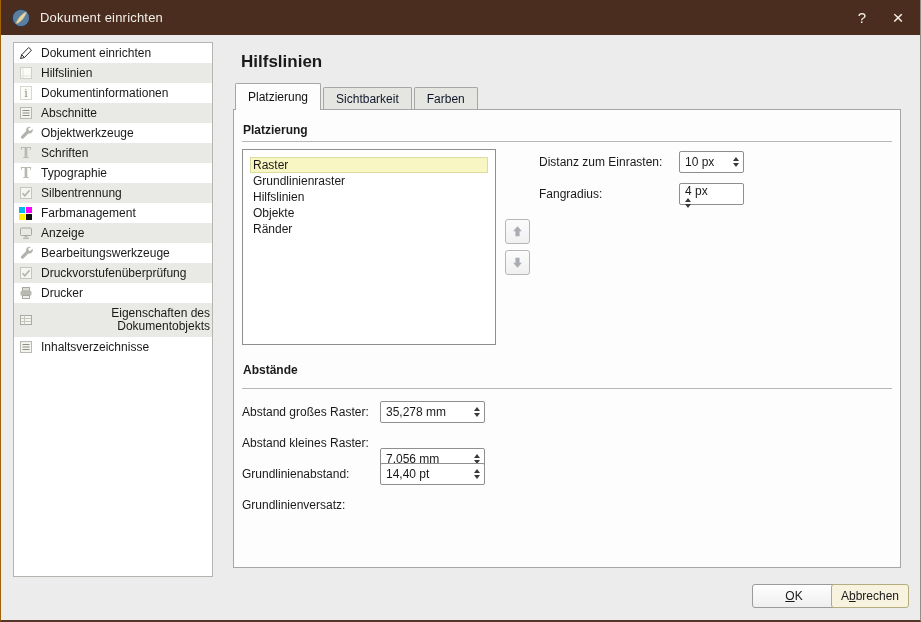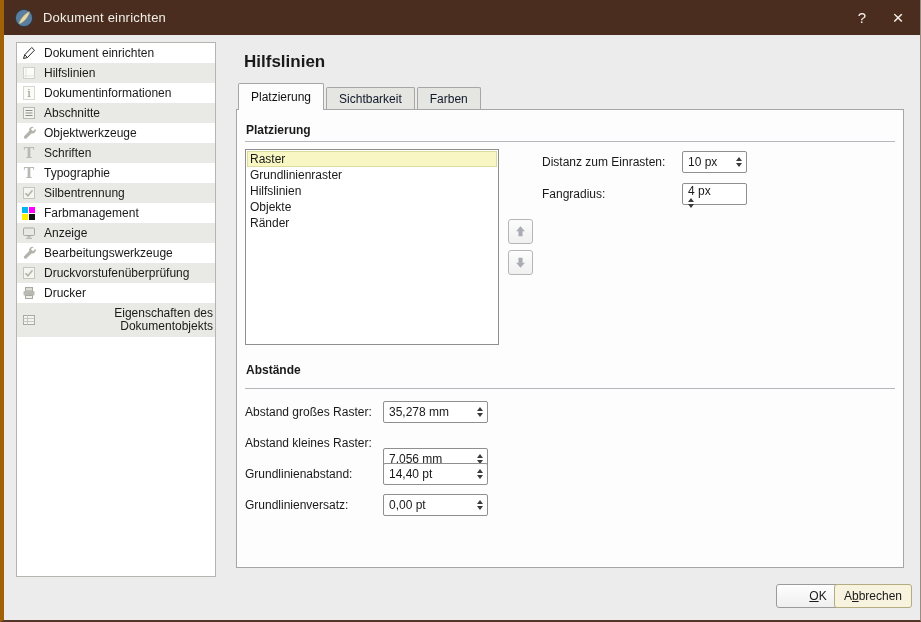--- a/index.html
+++ b/index.html
@@ -1,18 +1,18 @@
 <!DOCTYPE html>
 <html style="--titlebar: #4a2d1e; --dialog-bg: #ececec; --pane-bg: #fdfdfd; --selection-bg: #f8f7c3; --cancel-bg: #f7f3de;"><head>
 <meta charset="utf-8">
 <style>
   html,body{margin:0;padding:0;background:#c9c5bd;}
   .dialog{
     position:relative;width:921px;height:622px;box-sizing:border-box;
-    border-left:4px solid #a16207;border-right:1px solid #9a8c80;border-bottom:2px solid #553527;
+    border-left:1px solid #a16207;border-right:1px solid #9a8c80;border-bottom:2px solid #553527;
     background:var(--dialog-bg,#ececec);
     font-family:"Liberation Sans","DejaVu Sans",sans-serif;color:#1a1a1a;overflow:hidden;
   }
   
   .titlebar{height:35px;background:var(--titlebar,#4a2d1e);display:flex;align-items:center;color:#f3efe9;}
   .app-icon{width:20px;height:20px;margin:0 9px 0 10px;flex:0 0 20px;}
   .title-text{font-size:13px;letter-spacing:.2px;}
   .tb-spacer{flex:1;}
   .tb-btn{width:36px;height:35px;display:flex;align-items:center;justify-content:center;
           color:#f5f1ea;font-size:15px;background:transparent;border:none;cursor:default;font-family:inherit;}
@@ -32,21 +32,21 @@
        border:1px solid #a6a6a6;border-bottom:none;border-radius:2px 2px 0 0;margin-right:2px;
        background:#e5e5e1;height:22px;color:#0f172a;}
   .tab.active{background:var(--pane-bg,#fdfdfd);height:27px;margin-bottom:-1px;position:relative;z-index:4;color:#111;}
   
   .pane{position:absolute;left:232px;top:109px;width:668px;height:459px;box-sizing:border-box;
         background:var(--pane-bg,#fdfdfd);border:1px solid #a6a6a6;}
   .group-title{position:absolute;font-size:12px;font-weight:bold;}
   .hr{position:absolute;left:8px;right:8px;height:1px;background:#b4b8bc;}
   
   .listbox{position:absolute;left:8px;top:39px;width:254px;height:196px;background:#fff;
-           border:1px solid #8f8f8f;box-sizing:border-box;padding:1px;}
+           border:1px solid #8f8f8f;box-sizing:border-box;padding:7px;}
   .litem{height:16px;line-height:16px;font-size:12px;padding-left:3px;}
   .litem.selected{background:var(--selection-bg,#f8f7c3);outline:1px solid #dcdba0;outline-offset:-1px;}
   
   .movebtn{position:absolute;width:25px;height:25px;border:1px solid #b6b6b6;border-radius:3px;
            background:linear-gradient(#fcfcfc,#f0f0f0);display:flex;align-items:center;justify-content:center;padding:0;}
   
   .flabel{position:absolute;font-size:12px;line-height:22px;white-space:nowrap;}
   .spinbox{position:absolute;height:22px;background:#fff;border:1px solid #8f8f8f;border-radius:2px;
            box-sizing:border-box;display:flex;align-items:stretch;}
   .spinval{flex:1;padding-left:5px;font-size:12px;display:flex;align-items:center;white-space:nowrap;}
@@ -172,20 +172,27 @@
           </svg></span>
       <span class="slabel">Drucker</span>
     </div>
     <div class="srow wrap">
       <span class="icn"><svg viewBox="0 0 16 16">
             <rect x="2.5" y="3.5" width="11" height="9" fill="#f4f4ef" stroke="#a9a9a2"></rect>
             <path d="M6.5 3.5v9M2.5 6.5h11M2.5 9.5h11" stroke="#c6c6bf"></path>
           </svg></span>
       <span class="slabel">Eigenschaften des Dokumentobjekts</span>
     </div>
+    <div class="srow">
+      <span class="icn"><svg viewBox="0 0 16 16">
+            <rect x="2.5" y="2.5" width="11" height="11" fill="#f4f4ef" stroke="#b9b9b2"></rect>
+            <path d="M4.5 5.5h7M4.5 8h7M4.5 10.5h7" stroke="#8f8f88"></path>
+          </svg></span>
+      <span class="slabel">Inhaltsverzeichnisse</span>
+    </div>
   </div>
 
   <div class="page-title">Hilfslinien</div>
 
   <div class="tabbar">
     <div class="tab active">Platzierung</div>
     <div class="tab">Sichtbarkeit</div>
     <div class="tab">Farben</div>
   </div>
 
@@ -255,30 +262,23 @@
     <div class="flabel" style="left:8px;top:353px;">Grundlinienabstand:</div>
     <div class="spinbox" style="left:146px;top:353px;width:105px;">
       <span class="spinval">14,40 pt</span>
       <span class="spinner">
         <span class="sp-up"></span>
         <span class="sp-dn"></span>
       </span>
     </div>
 
     <div class="flabel" style="left:8px;top:384px;">Grundlinienversatz:</div>
-    <div class="spinbox" style="left:146px;top:384px;width:105px;">
-      <span class="spinval">0,00 pt</span>
-      <span class="spinner">
-        <span class="sp-up"></span>
-        <span class="sp-dn"></span>
-      </span>
-    </div>
-
-  </div>
-
-  <button class="btn" style="left:772px;top:584px;width:84px;">
+
+  </div>
+
+  <button class="btn" style="left:751px;top:584px;width:84px;">
     <span><span class="u">O</span><span>K</span></span>
   </button>
   <button class="btn cancel" style="left:830px;top:584px;width:78px;">
     <span><span>A</span><span class="u">b</span><span>brechen</span></span>
   </button>
 
 </div>
 
 </body></html>

